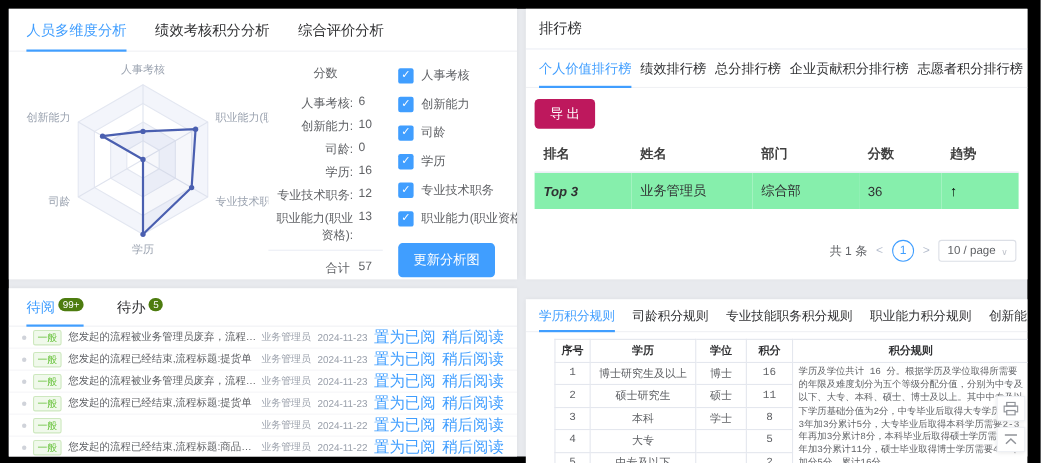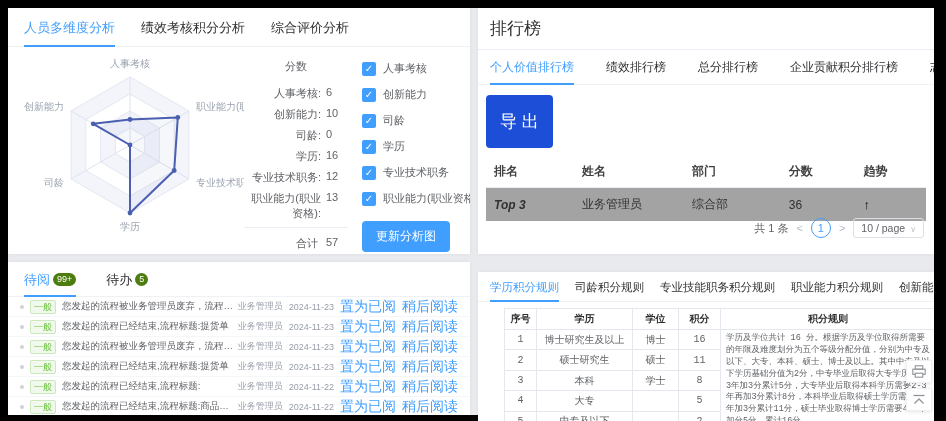--- a/index.html
+++ b/index.html
@@ -28,37 +28,37 @@
   .score-value { width:22px; margin-left:5px; }
   .score-total { display:flex; border-top:1px solid #ebeef5; margin-top:6px; padding-top:8px; }
   .score-total-label { flex:1; text-align:right; }
   .score-total-value { width:22px; margin-left:8px; }
   .filters-col { margin-left:14px; padding-top:12px; }
   .cb-item { display:flex; align-items:center; margin-bottom:11px; font-size:11px; color:#606266; cursor:pointer; white-space:nowrap; }
   .cb-box { width:14px; height:14px; flex:none; background:#409EFF; border-radius:2px; color:#fff; font-size:10px; line-height:14px; text-align:center; margin-right:7px; }
   .update-btn { margin-top:4px; background:#409EFF; color:#fff; border:none; border-radius:4px; font-size:12px; padding:7px 14px; cursor:pointer; }
 
   
-  .panel-title { font-size:17px; color:#303133; padding:9px 12px; border-bottom:1px solid #ebeef5; }
-  .export-btn { margin:10px 0 0 8px; background:#1d4ed8; color:#fff; border:none; border-radius:4px; font-size:17px; padding:15px 14px; cursor:pointer; }
+  .panel-title { font-size:13px; color:#303133; padding:9px 12px; border-bottom:1px solid #ebeef5; }
+  .export-btn { margin:10px 0 0 8px; background:#be185d; color:#fff; border:none; border-radius:4px; font-size:12px; padding:5px 14px; cursor:pointer; }
   .rank-table { width:calc(100% - 16px); margin:8px 8px 0 8px; border-collapse:collapse; font-size:12px; table-layout:fixed; }
   .rank-table th { text-align:left; font-weight:bold; color:#404040; padding:7px 8px; border-bottom:1px solid #ebeef5; font-size:12px; }
-  .rank-row { background:#a3a3a3; cursor:pointer; }
+  .rank-row { background:#86efac; cursor:pointer; }
   .rank-row td { padding:8px; color:#303133; }
   .rank-cell { color:#ff8a00; font-style:italic; font-weight:bold; }
   .trend-up { font-weight:bold; color:#000; font-size:13px; }
   .pagination { position:absolute; right:10px; bottom:16px; display:flex; align-items:center; gap:8px; font-size:11px; color:#606266; }
   .pg-arrow { color:#b4bccc; cursor:pointer; font-size:11px; }
   .pg-page { width:20px; height:20px; border:1px solid #409EFF; border-radius:50%; color:#409EFF; display:flex; align-items:center; justify-content:center; font-size:11px; cursor:pointer; }
   .pg-size { border:1px solid #dcdfe6; border-radius:3px; padding:3px 7px; color:#606266; display:flex; gap:5px; align-items:flex-end; font-size:10.5px; cursor:pointer; }
   .caret { font-size:8px; color:#c0c4cc; }
 
   
   .inbox-tabs { display:flex; gap:30px; padding:0 16px; border-bottom:1px solid #f0f1f4; }
-  .inbox-tab { font-size:13px; color:#303133; padding:9px 0 6px; border-bottom:2px solid transparent; margin-bottom:-1px; cursor:pointer; display:flex; align-items:flex-end; }
+  .inbox-tab { font-size:13px; color:#303133; padding:9px 0 6px; border-bottom:2px solid transparent; margin-bottom:-1px; cursor:pointer; display:flex; align-items:center; }
   .inbox-tab.active { color:#409EFF; border-bottom-color:#409EFF; }
   .badge { background:#4d7c0f; color:#fff; font-size:9px; border-radius:8px; padding:1px 4px; line-height:1.2; margin-left:3px; transform:translateY(-3px); }
   .inbox-row { display:flex; align-items:center; padding:0 12px; height:20px; border-bottom:1px solid #f5f6f8; }
   .dot { width:4px; height:4px; border-radius:50%; background:#d0d3da; margin-right:6px; flex:none; }
   .tag { font-size:9px; color:#67c23a; background:#f0f9eb; border:1px solid #cde8be; border-radius:2px; padding:0 3px; line-height:12px; margin-right:6px; flex:none; }
   .msg { color:#606266; font-size:9.5px; white-space:nowrap; overflow:hidden; text-overflow:ellipsis; max-width:206px; }
   .row-right { margin-left:auto; display:flex; align-items:center; gap:6px; white-space:nowrap; }
   .sender,.date { color:#9aa0ab; font-size:9px; }
   .link { color:#409EFF; font-size:14px; cursor:pointer; }
 
@@ -173,21 +173,21 @@
               <span class="cb-label">职业能力(职业资格)</span>
             </label>
           </div>
         <button class="update-btn">更新分析图</button>
       </div>
     </div>
   </section>
 
   <section class="panel p-ranking">
     <div class="panel-title">排行榜</div>
-    <div class="tabs" id="ranking-tabs" style="gap:32px;padding:0 12px;">
+    <div class="tabs" id="ranking-tabs" style="gap:8px;padding:0 12px;">
         <span class="tab sm active">个人价值排行榜</span>
         <span class="tab sm">绩效排行榜</span>
         <span class="tab sm">总分排行榜</span>
         <span class="tab sm">企业贡献积分排行榜</span>
         <span class="tab sm">志愿者积分排行榜</span>
       </div>
     <button class="export-btn">导 出</button>
     <table class="rank-table">
       <colgroup>
           <col style="width:20%">
@@ -273,21 +273,20 @@
           <span class="row-right">
             <span class="sender">业务管理员</span>
             <span class="date">2024-11-23</span>
             <span class="link">置为已阅</span>
             <span class="link">稍后阅读</span>
           </span>
         </div>
         <div class="inbox-row">
           <span class="dot"></span>
           <span class="tag">一般</span>
-          <span class="msg">您发起的流程已经结束,流程标题:</span>
           <span class="row-right">
             <span class="sender">业务管理员</span>
             <span class="date">2024-11-22</span>
             <span class="link">置为已阅</span>
             <span class="link">稍后阅读</span>
           </span>
         </div>
         <div class="inbox-row">
           <span class="dot"></span>
           <span class="tag">一般</span>

